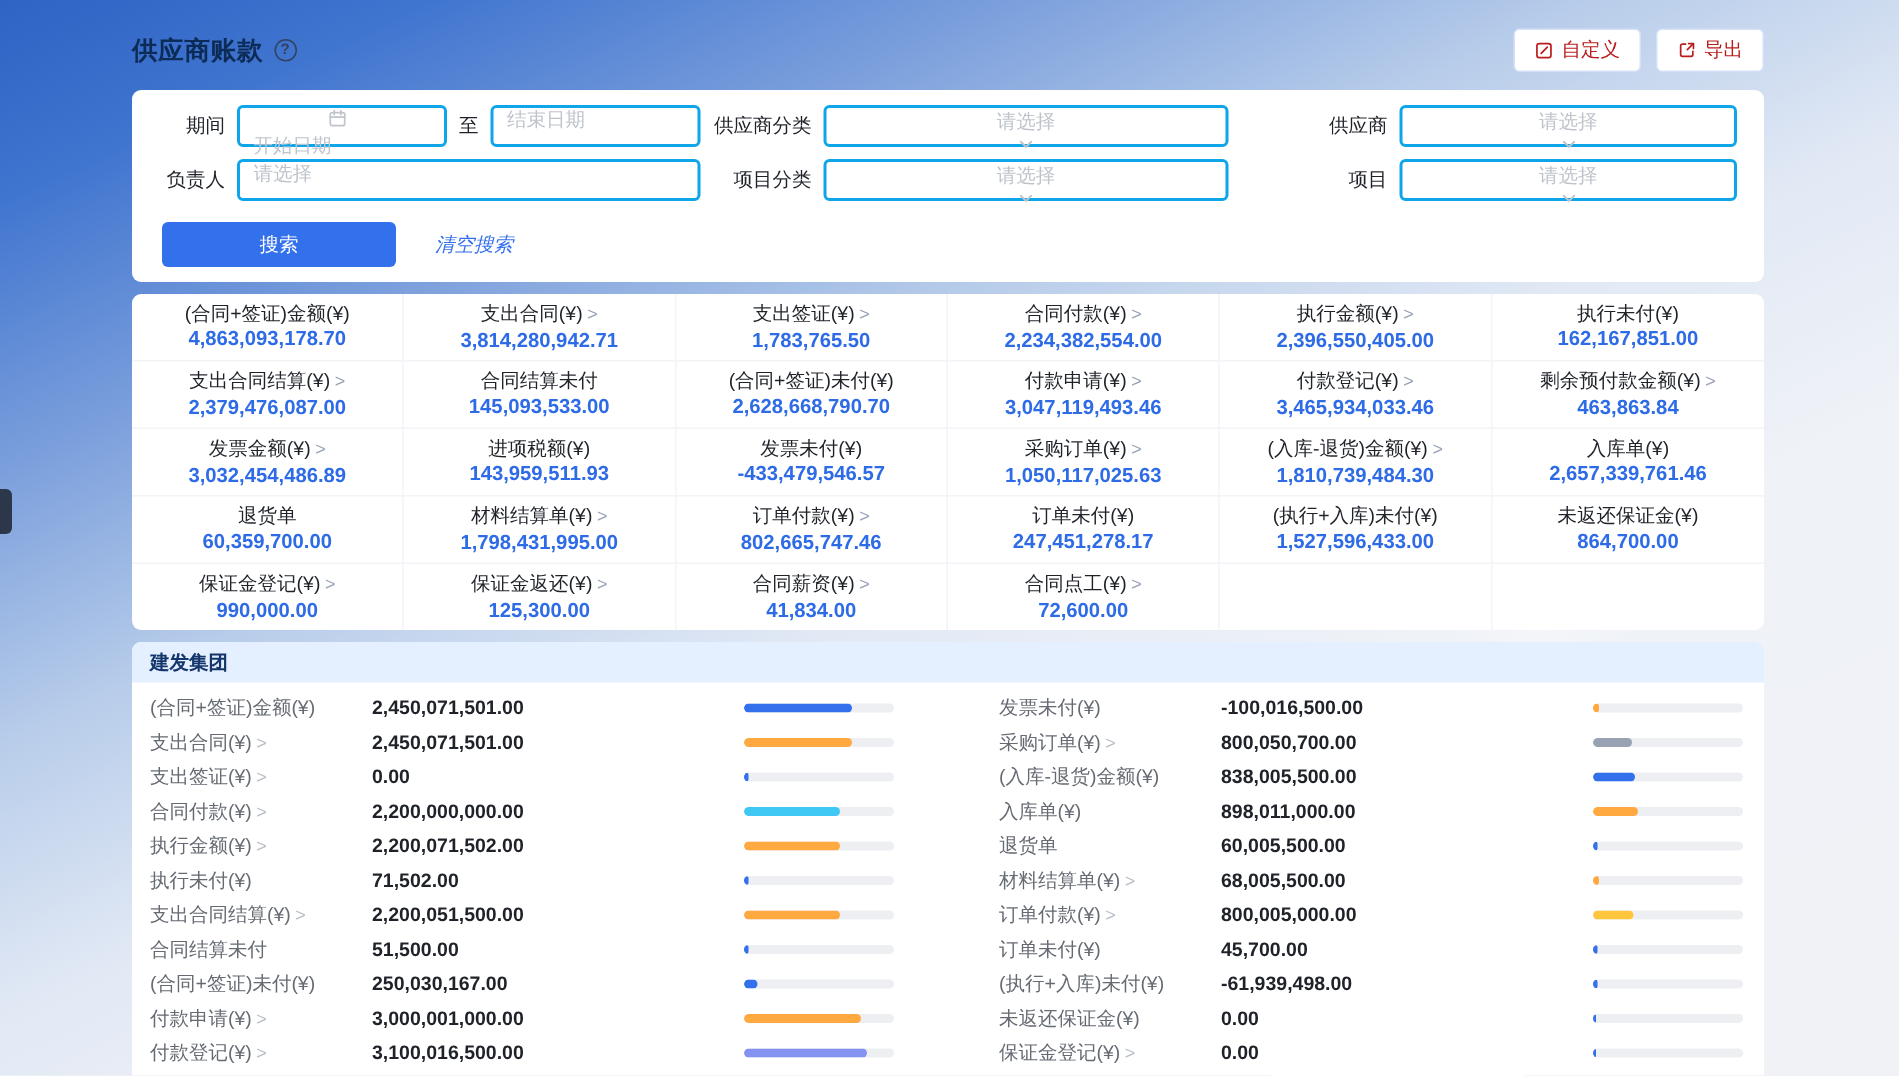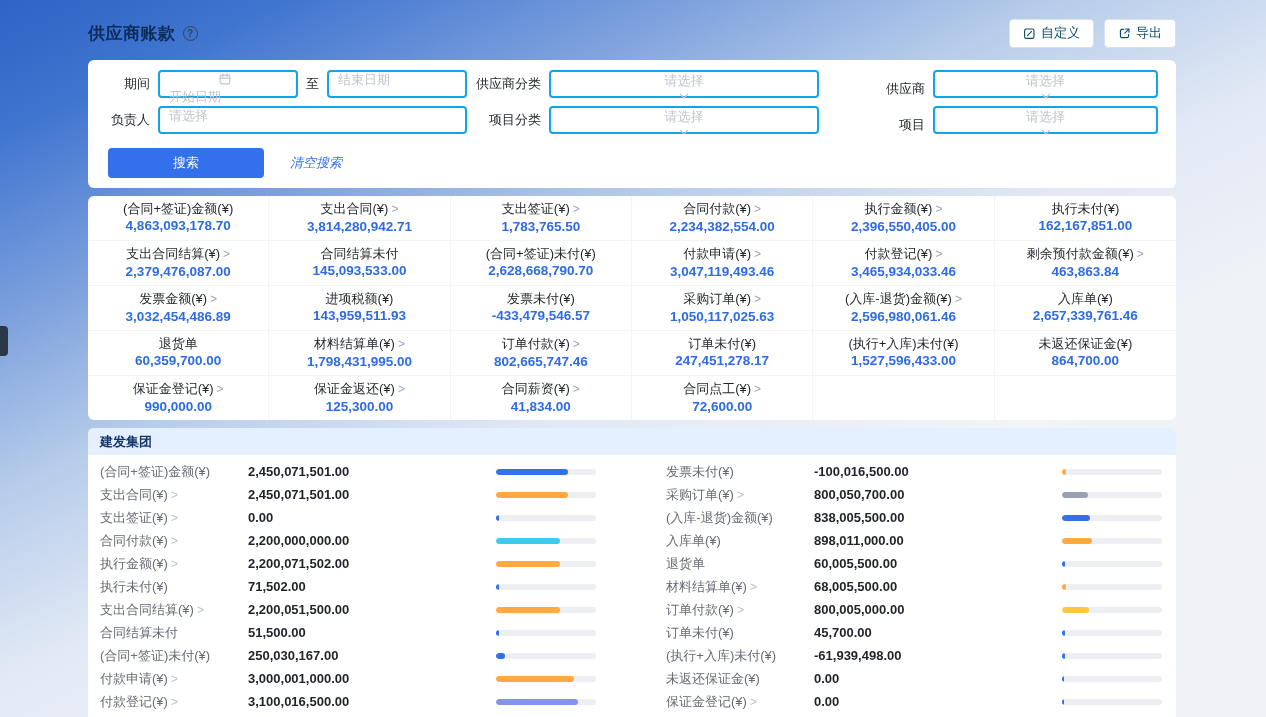--- a/index.html
+++ b/index.html
@@ -31,34 +31,34 @@
   .page-title { font-size: 17px; font-weight: bold; color: #0d2b57; letter-spacing: .5px; }
   .help {
     width: 15px; height: 15px; margin-left: 7px; border: 1.4px solid #33425e; border-radius: 50%;
     display: inline-flex; align-items: center; justify-content: center;
     font-size: 10px; font-weight: bold; color: #33425e; cursor: pointer;
   }
   .title-actions { display: flex; gap: 10px; }
   .ghost-btn {
     display: inline-flex; align-items: center; gap: 5px; height: 29px; padding: 0 13px;
     background: #fff; border: 1px solid #d6e1f7; border-radius: 4px;
-    color: #0c4a6e; font-size: 13px; cursor: pointer; font-family: inherit;
+    color: #b91c1c; font-size: 13px; cursor: pointer; font-family: inherit;
   }
   .ghost-btn svg { display: block; }
 
   
   .card { background: #fff; border-radius: 6px; }
 
   
   .filter-card { margin-top: 10px; padding: 10px 18px 10px 20px; }
   .f-row { display: flex; align-items: center; height: 28px; margin-bottom: 8px; }
   .f-group { display: flex; align-items: center; }
   .g1 { width: 359px; }
   .g2 { margin-left: 8px; }
-  .g3 { margin-left: auto; align-items: flex-end; }
+  .g3 { margin-left: auto; }
   .f-label { font-size: 13px; color: #1f2329; margin-right: 8px; white-space: nowrap; }
   .g1 .f-label { width: 42px; text-align: right; }
   .g2 .f-label { width: 66px; text-align: right; }
   .g3 .f-label { width: 50px; text-align: right; }
   .tbox {
     height: 28px; border: 2px solid #0ea5e9; border-radius: 4px; background: #fff;
     display: flex; align-items: center; padding: 0 9px; font-size: 13px; flex-direction: column;
   }
   .tbox input { border: none; outline: none; width: 100%; font-size: 13px; color: #333; font-family: inherit; background: transparent; }
   .tbox input::placeholder { color: #bfc4cc; }
@@ -331,21 +331,21 @@
     <div class="sum-label">
       <span class="sum-label-text">采购订单(¥)</span><span class="sum-arrow">&gt;</span>
     </div>
     <div class="sum-value">1,050,117,025.63</div>
   </div>
 
   <div class="sum-cell">
     <div class="sum-label">
       <span class="sum-label-text">(入库-退货)金额(¥)</span><span class="sum-arrow">&gt;</span>
     </div>
-    <div class="sum-value">2,596,980,061.46</div>
+    <div class="sum-value">1,810,739,484.30</div>
   </div>
 
   <div class="sum-cell">
     <div class="sum-label">
       <span class="sum-label-text">入库单(¥)</span>
     </div>
     <div class="sum-value">2,657,339,761.46</div>
   </div>
 
   <div class="sum-cell">

